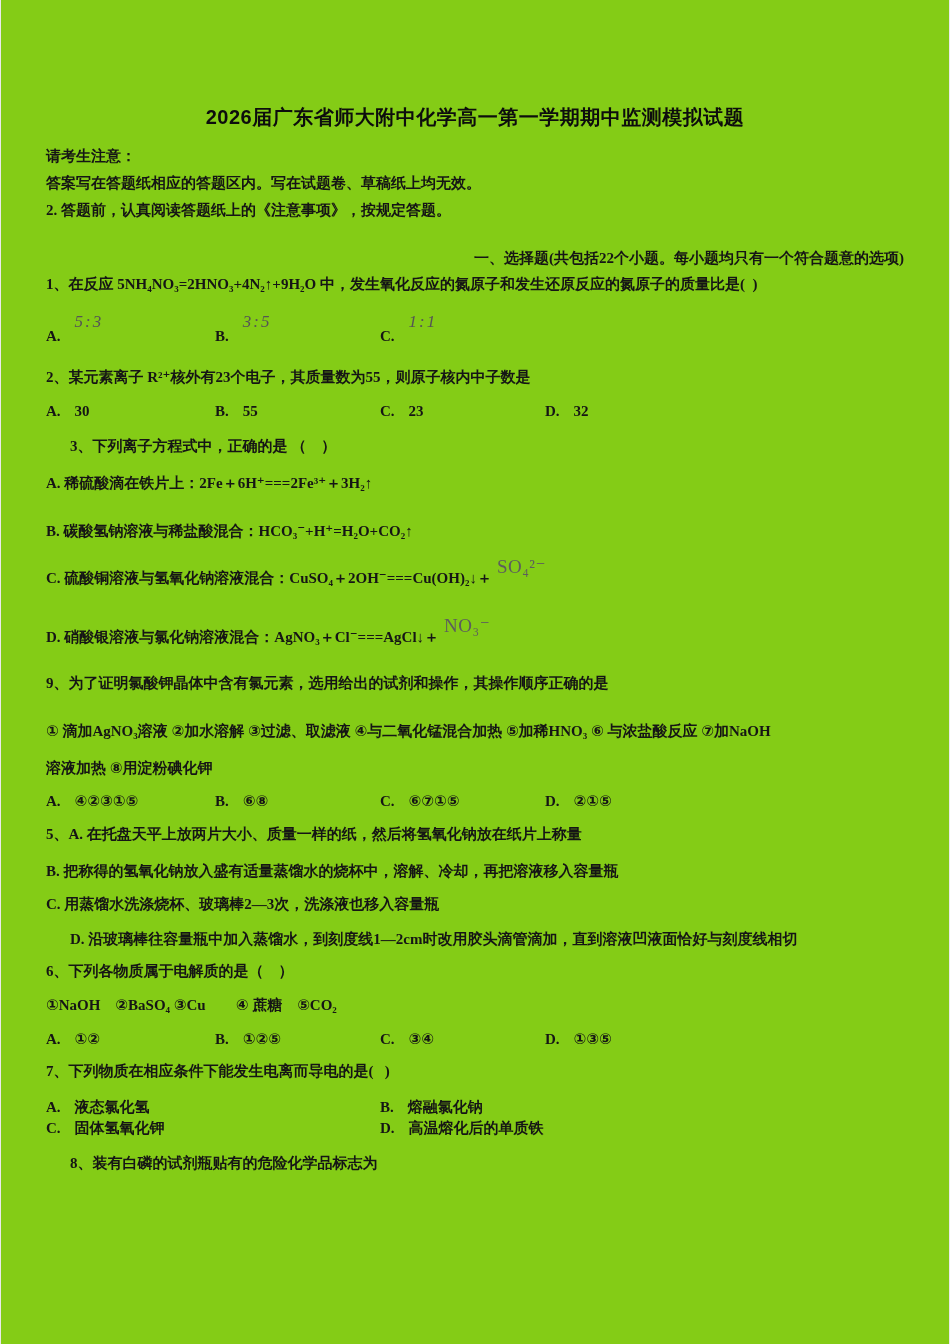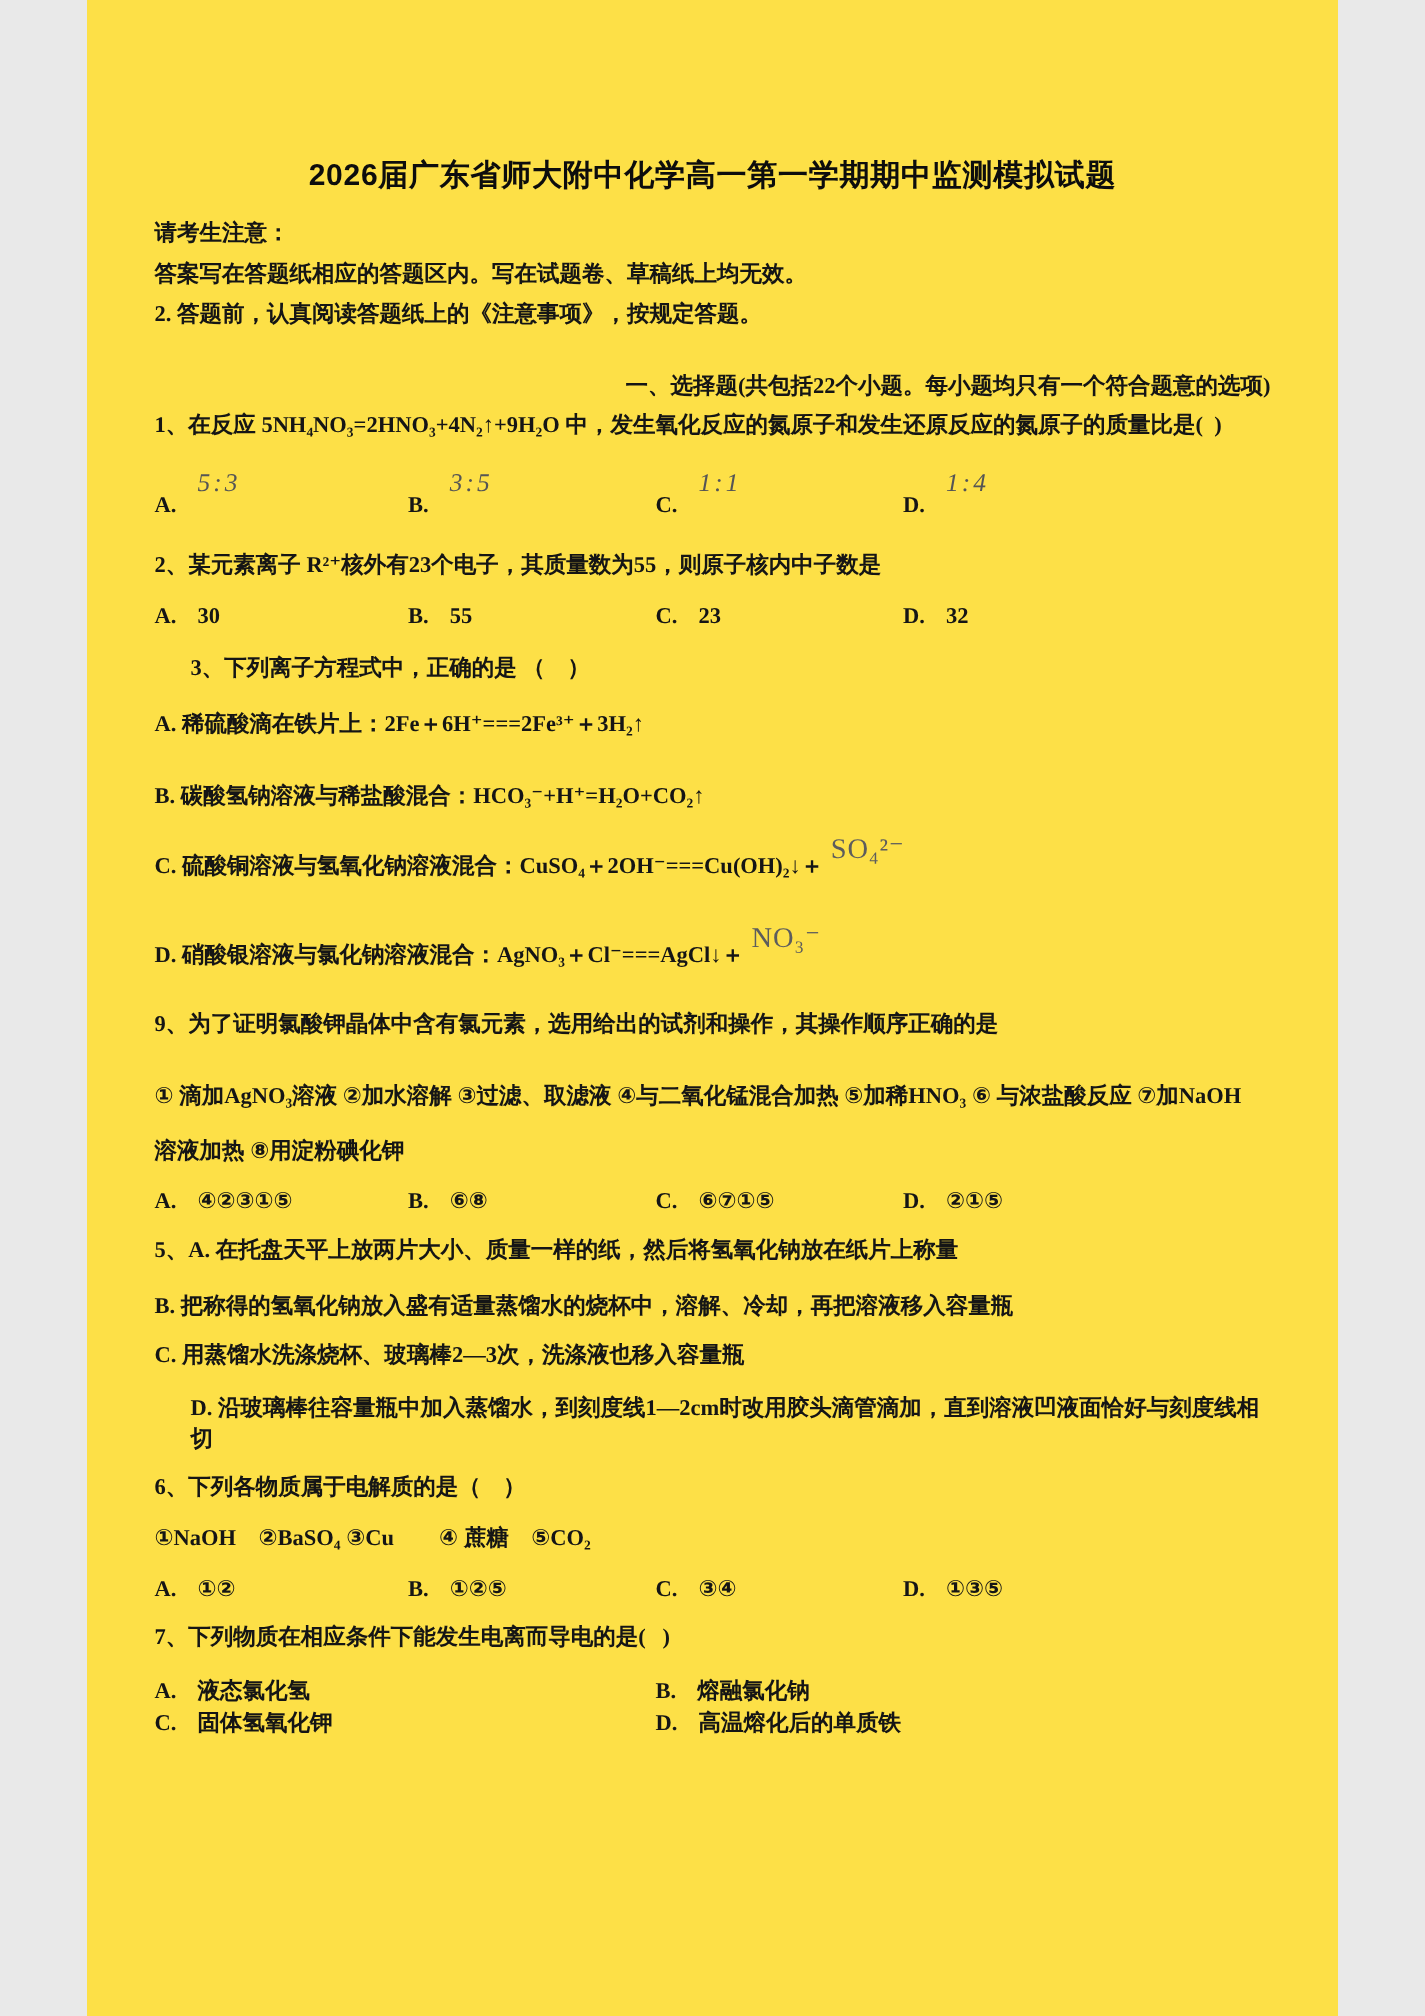--- a/index.html
+++ b/index.html
@@ -1,18 +1,18 @@
 <!DOCTYPE html>
 <html><head>
 <meta charset="utf-8">
 <style>
   * { margin:0; padding:0; box-sizing:border-box; }
   html,body { background:#e9e9e9; }
   .page {
-    width:834px; height:1344px; margin:0 auto; background:#fde047;
+    width:948px; height:1344px; margin:0 auto; background:#84cc16;
     font-family:"Liberation Serif","DejaVu Serif","DejaVu Sans",serif;
     font-weight:bold; color:#151515; position:relative; overflow:hidden;
     padding:104px 45px 0 45px;
   }
   .title {
     text-align:center; font-size:20px; line-height:26px; letter-spacing:0.5px;
     font-family:"Liberation Sans","DejaVu Sans",sans-serif; font-weight:bold; color:#0d0d0d;
   }
   .line { font-size:15px; line-height:21px; margin-top:27px; }
   .tight { margin-top:6px; }
@@ -51,21 +51,20 @@
   <p class="line tight">2. 答题前，认真阅读答题纸上的《注意事项》，按规定答题。</p>
 
   <p class="line section-heading">一、选择题(共包括22个小题。每小题均只有一个符合题意的选项)</p>
 
   <div>
     <p class="line mt5">1、在反应 5NH₄NO₃=2HNO₃+4N₂↑+9H₂O 中，发生氧化反应的氮原子和发生还原反应的氮原子的质量比是(&nbsp;&nbsp;)</p>
     <div class="opt-row q1-row">
       <span class="opt-cell"><span class="lbl">A.</span><span class="ratio">5:3</span></span>
       <span class="opt-cell"><span class="lbl">B.</span><span class="ratio">3:5</span></span>
       <span class="opt-cell"><span class="lbl">C.</span><span class="ratio">1:1</span></span>
-      <span class="opt-cell"><span class="lbl">D.</span><span class="ratio">1:4</span></span>
     </div>
   </div>
 
   <div>
     <p class="line mt18">2、某元素离子 R²⁺核外有23个电子，其质量数为55，则原子核内中子数是</p>
     <div class="opt-row">
       <span class="opt-cell"><span class="lbl">A.</span><span class="val">30</span></span>
       <span class="opt-cell"><span class="lbl">B.</span><span class="val">55</span></span>
       <span class="opt-cell"><span class="lbl">C.</span><span class="val">23</span></span>
       <span class="opt-cell"><span class="lbl">D.</span><span class="val">32</span></span>
@@ -113,14 +112,17 @@
   <div>
     <p class="line mt11">7、下列物质在相应条件下能发生电离而导电的是(&nbsp;&nbsp;&nbsp;)</p>
     <div class="grid2">
       <span class="opt-cell"><span class="lbl">A.</span><span class="val">液态氯化氢</span></span>
       <span class="opt-cell"><span class="lbl">B.</span><span class="val">熔融氯化钠</span></span>
       <span class="opt-cell"><span class="lbl">C.</span><span class="val">固体氢氧化钾</span></span>
       <span class="opt-cell"><span class="lbl">D.</span><span class="val">高温熔化后的单质铁</span></span>
     </div>
   </div>
 
+  <div>
+    <p class="line mt14">8、装有白磷的试剂瓶贴有的危险化学品标志为</p>
+  </div>
 
 </div>
 
 </body></html>

